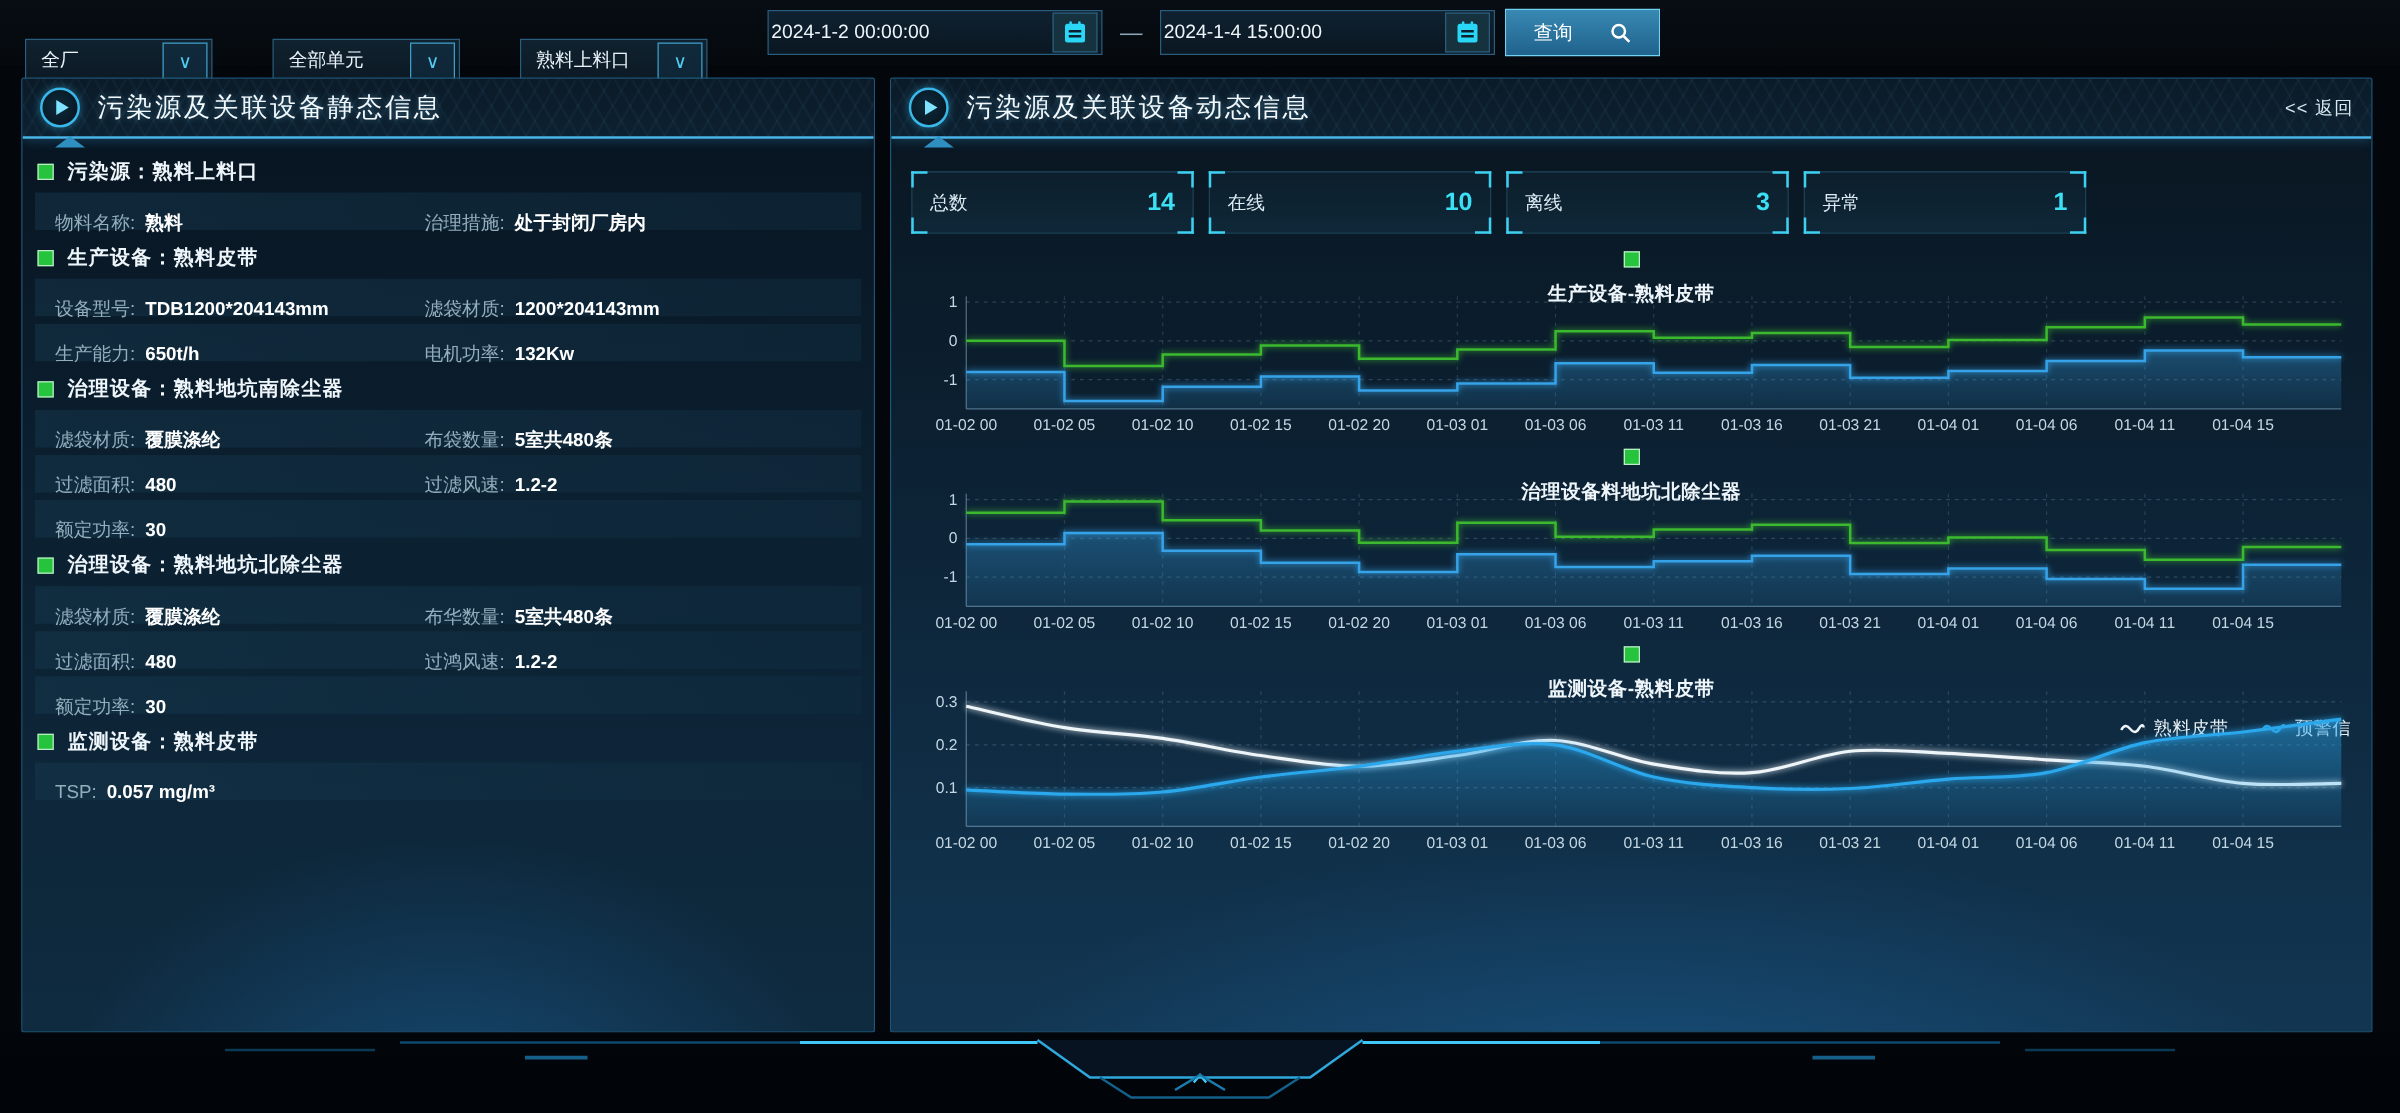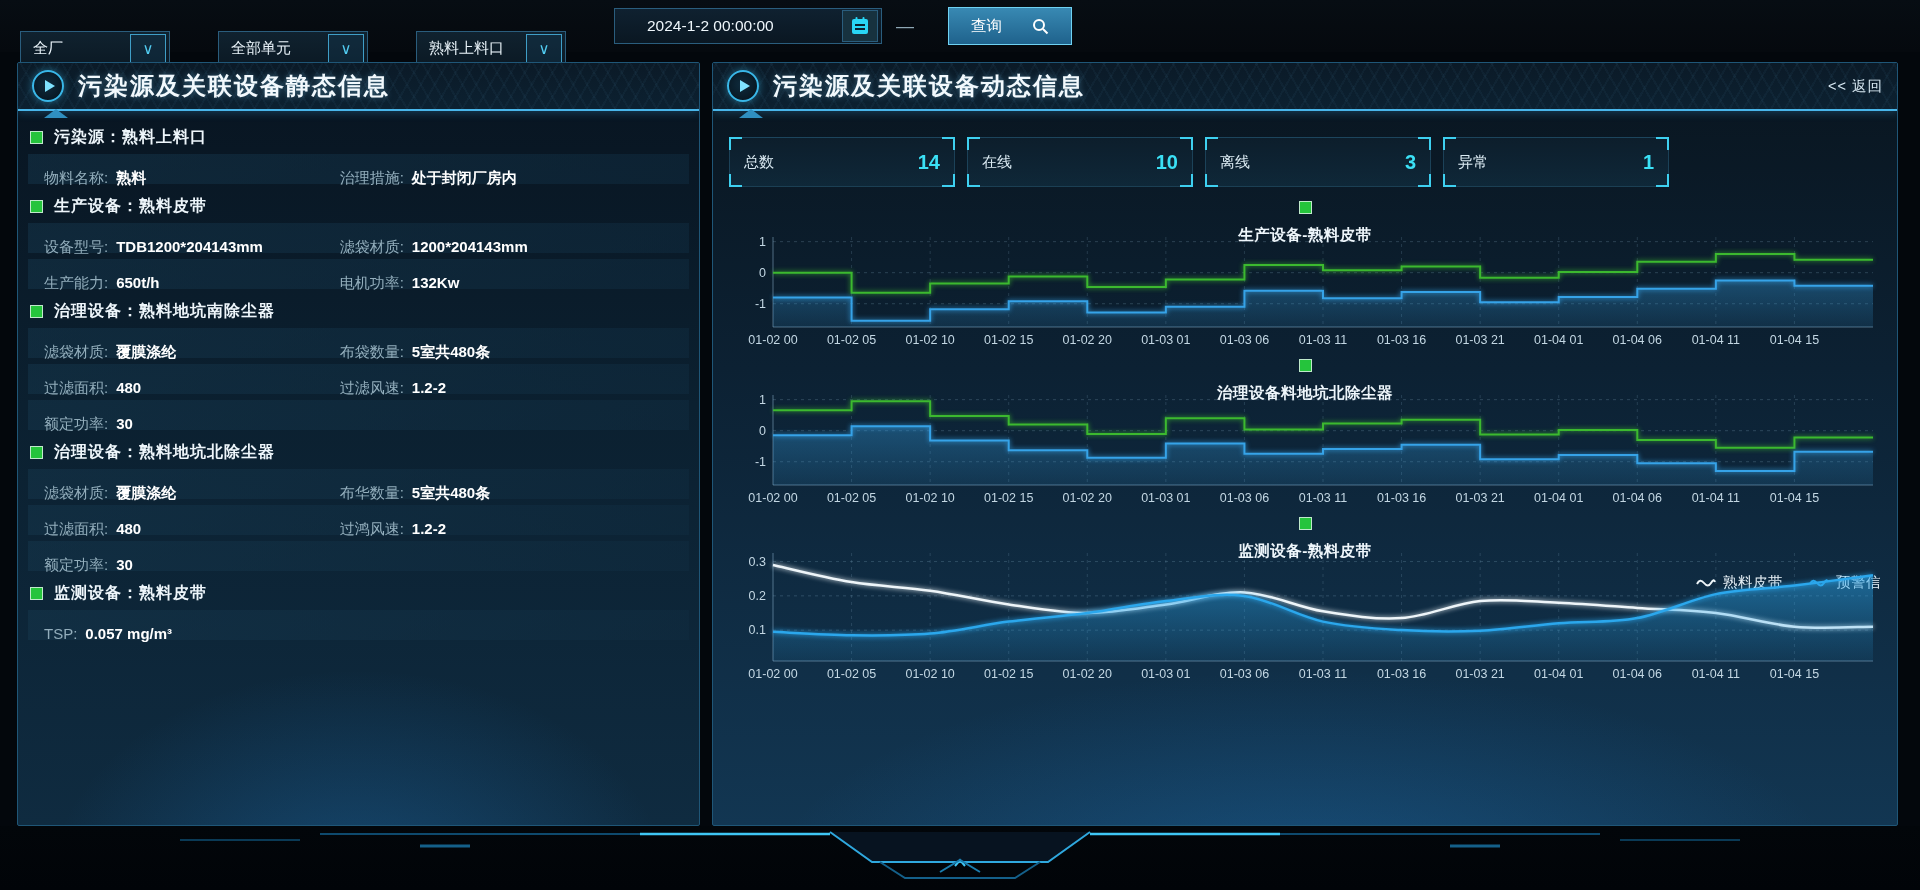--- a/index.html
+++ b/index.html
@@ -5,44 +5,44 @@
   html,body{margin:0;padding:0;background:#03070c;width:1920px;height:890px;overflow:hidden;
     font-family:"Liberation Sans","DejaVu Sans",sans-serif;color:#e8f2f8;}
   .topbar{position:absolute;left:0;top:0;width:1920px;height:52px;background:linear-gradient(180deg,#070d13,#05090e);
     display:flex;align-items:center;padding-left:20px;box-sizing:border-box;}
   .dd{width:150px;height:36px;background:linear-gradient(180deg,#10222f,#0b1924);border:1px solid #2a5d7d;
     display:flex;align-items:center;justify-content:space-between;padding-left:12px;box-sizing:border-box;margin-right:48px;
     font-size:15px;color:#e9f3f9;cursor:pointer;position:relative;margin-top:45px;}
   .dd .chev-box{width:34px;height:28px;margin-right:3px;border:1px solid #3f9ec7;display:flex;align-items:center;justify-content:center;
     color:#52cdf2;font-size:15px;background:rgba(20,60,85,.35);}
   .datefield{width:268px;height:36px;background:linear-gradient(180deg,#0f2130,#0a1722);border:1px solid #2a5d7d;
-    display:flex;align-items:center;justify-content:space-between;padding-left:32px;box-sizing:border-box;font-size:15.5px;color:#eef6fb;cursor:pointer;}
+    display:flex;align-items:center;justify-content:space-between;padding-left:2px;box-sizing:border-box;font-size:15.5px;color:#eef6fb;cursor:pointer;}
   .calbtn{width:34px;height:30px;margin-right:3px;display:flex;align-items:center;justify-content:center;background:#17323f;border:1px solid #2a5d7d;}
   .calbtn svg{display:block;}
   .datesep{color:#8fa8b5;font-size:18px;margin:0 14px;}
-  .querybtn{width:122px;height:36px;margin-left:20px;background:linear-gradient(180deg,#3889b3,#1f628c);
+  .querybtn{width:122px;height:36px;margin-left:8px;background:linear-gradient(180deg,#3889b3,#1f628c);
     border:1px solid #6fd2f2;display:flex;align-items:center;justify-content:center;gap:30px;font-size:15.5px;color:#fff;cursor:pointer;}
   .main{position:absolute;left:17px;right:22px;top:62px;bottom:64px;display:flex;gap:12px;}
   .panel{border:1px solid #1f5677;border-radius:2px;position:relative;box-sizing:border-box;overflow:hidden;
     background:linear-gradient(180deg,#081420 0%,#0b2030 45%,#0f2b40 100%);}
   .panel.right{background:linear-gradient(180deg,#09151f 0%,#0c2133 40%,#123652 100%);}
   .panel::after{content:"";position:absolute;left:0;right:0;bottom:0;height:55%;pointer-events:none;
     background:radial-gradient(ellipse 70% 80% at 50% 115%,rgba(32,118,188,.38),rgba(32,118,188,0) 65%);}
   .panel.left{width:683px;flex:none;}
   .panel.right{flex:1;}
   .phead{height:46px;display:flex;align-items:center;padding:0 14px;gap:14px;position:relative;
     background:linear-gradient(180deg,#0b1a27,#0c2131);border-bottom:2px solid #49b6ea;
     background-image:repeating-linear-gradient(60deg,rgba(90,160,200,.05) 0 2px,transparent 2px 12px),
       repeating-linear-gradient(-60deg,rgba(90,160,200,.05) 0 2px,transparent 2px 12px),linear-gradient(180deg,#0b1a27,#0c2131);
     box-shadow:0 2px 8px rgba(60,170,235,.25);}
   .playicon{width:28px;height:28px;border-radius:50%;border:2px solid #39b7e8;background:radial-gradient(circle at 40% 40%,#0d3platform,#07131c);
     background:radial-gradient(circle at 45% 45%,#0e2b3d,#06111a);display:flex;align-items:center;justify-content:center;flex:none;
     box-shadow:0 0 8px rgba(57,183,232,.5);}
   .playicon i{display:block;width:0;height:0;border-left:10px solid #7fe3ff;border-top:6px solid transparent;border-bottom:6px solid transparent;margin-left:3px;}
-  .ptitle{font-size:24px;font-weight:bold;color:#f2f9fd;letter-spacing:2px;text-shadow:0 0 6px rgba(120,200,240,.45);text-align:right;}
+  .ptitle{font-size:21px;font-weight:normal;color:#f2f9fd;letter-spacing:2px;text-shadow:0 0 6px rgba(120,200,240,.45);text-align:right;}
   .chevdeco{position:absolute;left:26px;bottom:-9px;width:0;height:0;border-left:12px solid transparent;border-right:12px solid transparent;border-bottom:9px solid #2f8fc0;}
   .backlink{margin-left:auto;font-size:14.5px;color:#d7e8f2;cursor:pointer;letter-spacing:1px;}
   .pbody{position:relative;padding-top:10px;z-index:1;}
   .section-title{display:flex;align-items:center;gap:11px;height:33px;padding:0 12px;font-size:16px;font-weight:bold;color:#eef6fb;letter-spacing:1px;}
   .bullet{width:11px;height:11px;background:#25c43c;border:1px solid #bfe9cb;flex:none;}
   .kv-row{display:grid;grid-template-columns:47% 53%;align-items:center;height:30px;margin:0 10px 6px 10px;padding:15px 16px;box-sizing:border-box;
     background:linear-gradient(90deg,rgba(22,56,78,.48),rgba(16,44,64,.52));}
   .kv-cell{display:flex;align-items:baseline;gap:8px;font-size:15px;white-space:nowrap;}
   .kv-label{color:#93aebc;}
   .kv-value{color:#ffffff;font-weight:bold;}
@@ -87,20 +87,32 @@
       <svg width="20" height="20" viewBox="0 0 20 20">
           <rect x="2" y="3" width="16" height="15" rx="2" fill="#29d6f5"></rect>
           <rect x="5" y="8" width="10" height="2" fill="#0a2230"></rect>
           <rect x="5" y="12" width="10" height="2" fill="#0a2230"></rect>
           <rect x="5.5" y="1" width="2" height="4" rx="1" fill="#29d6f5"></rect>
           <rect x="12.5" y="1" width="2" height="4" rx="1" fill="#29d6f5"></rect>
         </svg>
     </span>
   </div>
   <span class="datesep">—</span>
+  <div class="datefield">
+    <span>2024-1-4 15:00:00</span>
+    <span class="calbtn">
+      <svg width="20" height="20" viewBox="0 0 20 20">
+          <rect x="2" y="3" width="16" height="15" rx="2" fill="#29d6f5"></rect>
+          <rect x="5" y="8" width="10" height="2" fill="#0a2230"></rect>
+          <rect x="5" y="12" width="10" height="2" fill="#0a2230"></rect>
+          <rect x="5.5" y="1" width="2" height="4" rx="1" fill="#29d6f5"></rect>
+          <rect x="12.5" y="1" width="2" height="4" rx="1" fill="#29d6f5"></rect>
+        </svg>
+    </span>
+  </div>
   <div class="querybtn">
     <span>查询</span>
     <span style="display:flex;">
       <svg width="17" height="17" viewBox="0 0 17 17">
           <circle cx="7" cy="7" r="5" fill="none" stroke="#ffffff" stroke-width="2"></circle>
           <line x1="11" y1="11" x2="15.5" y2="15.5" stroke="#ffffff" stroke-width="2"></line>
         </svg>
     </span>
   </div>
 </div>

